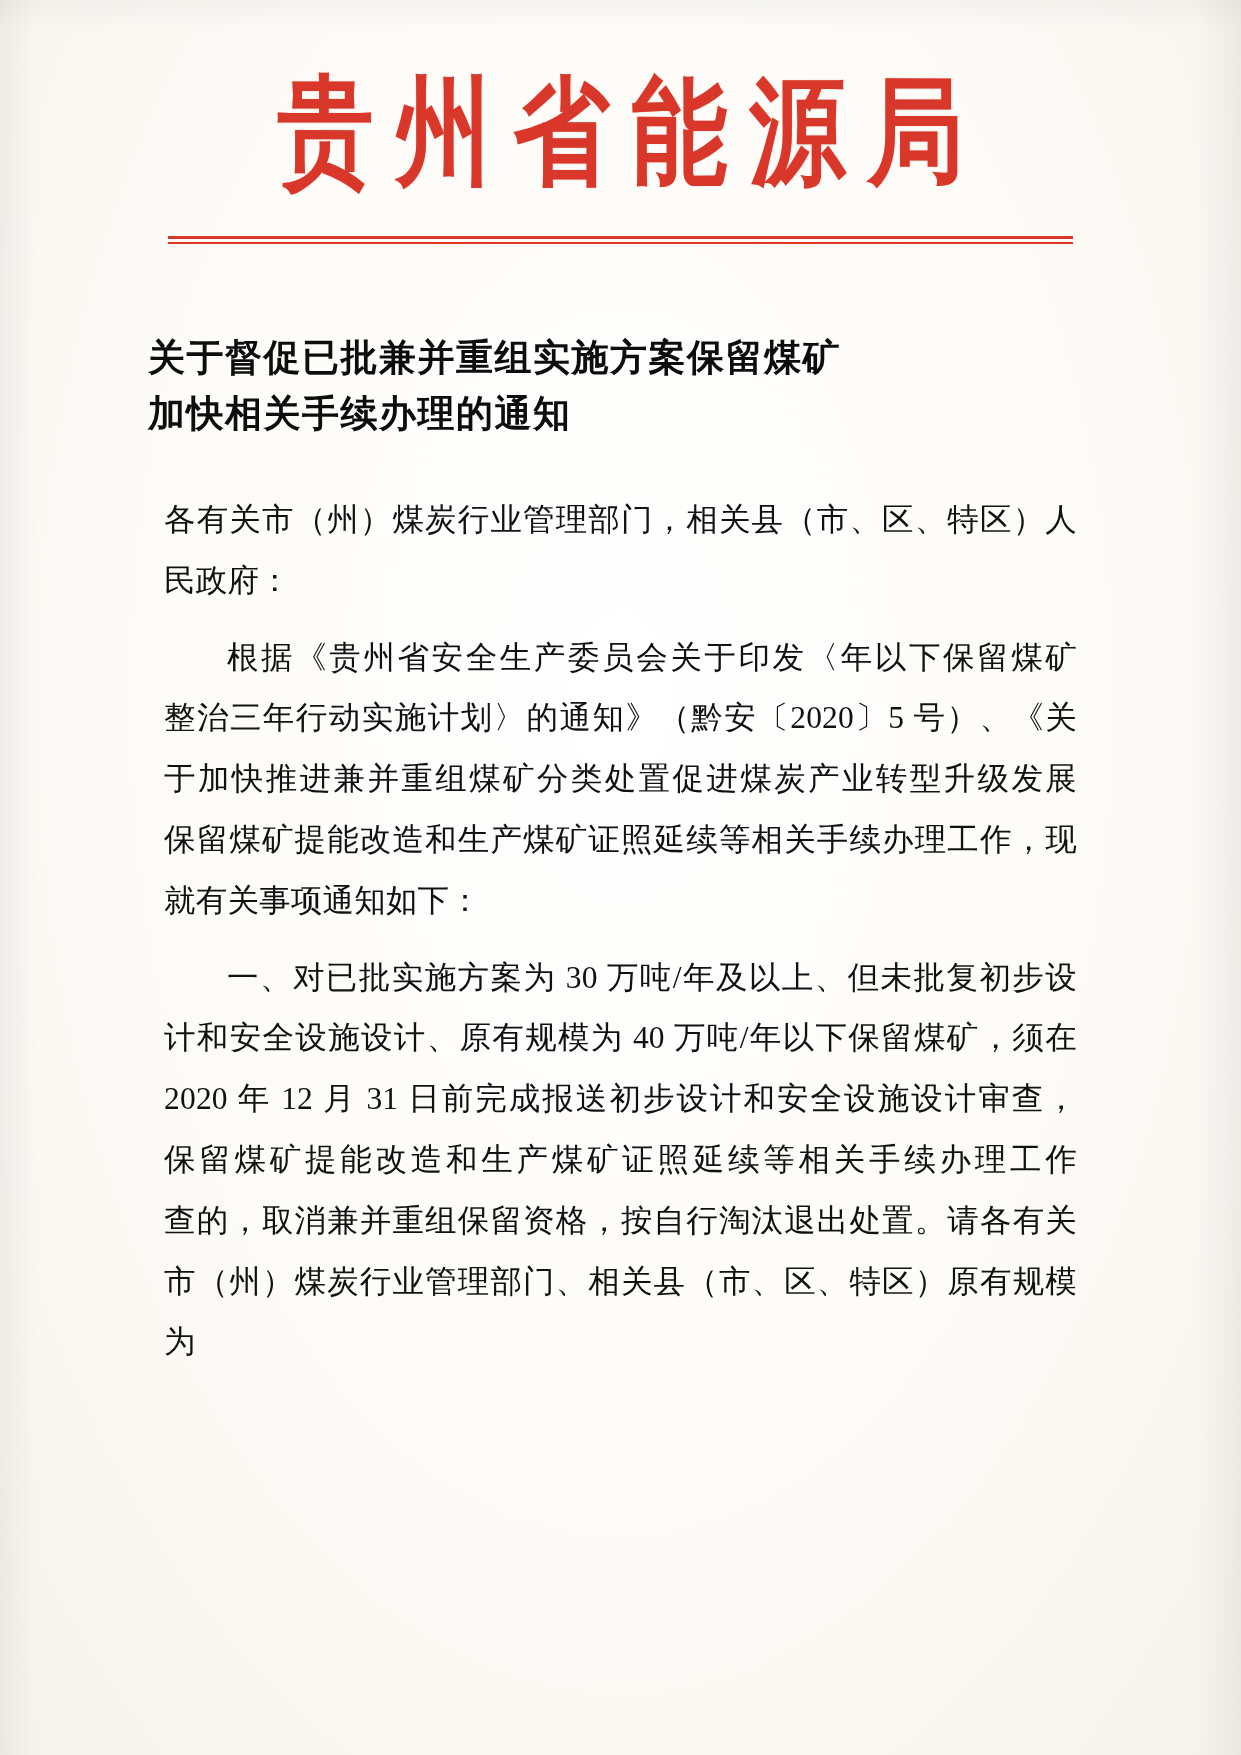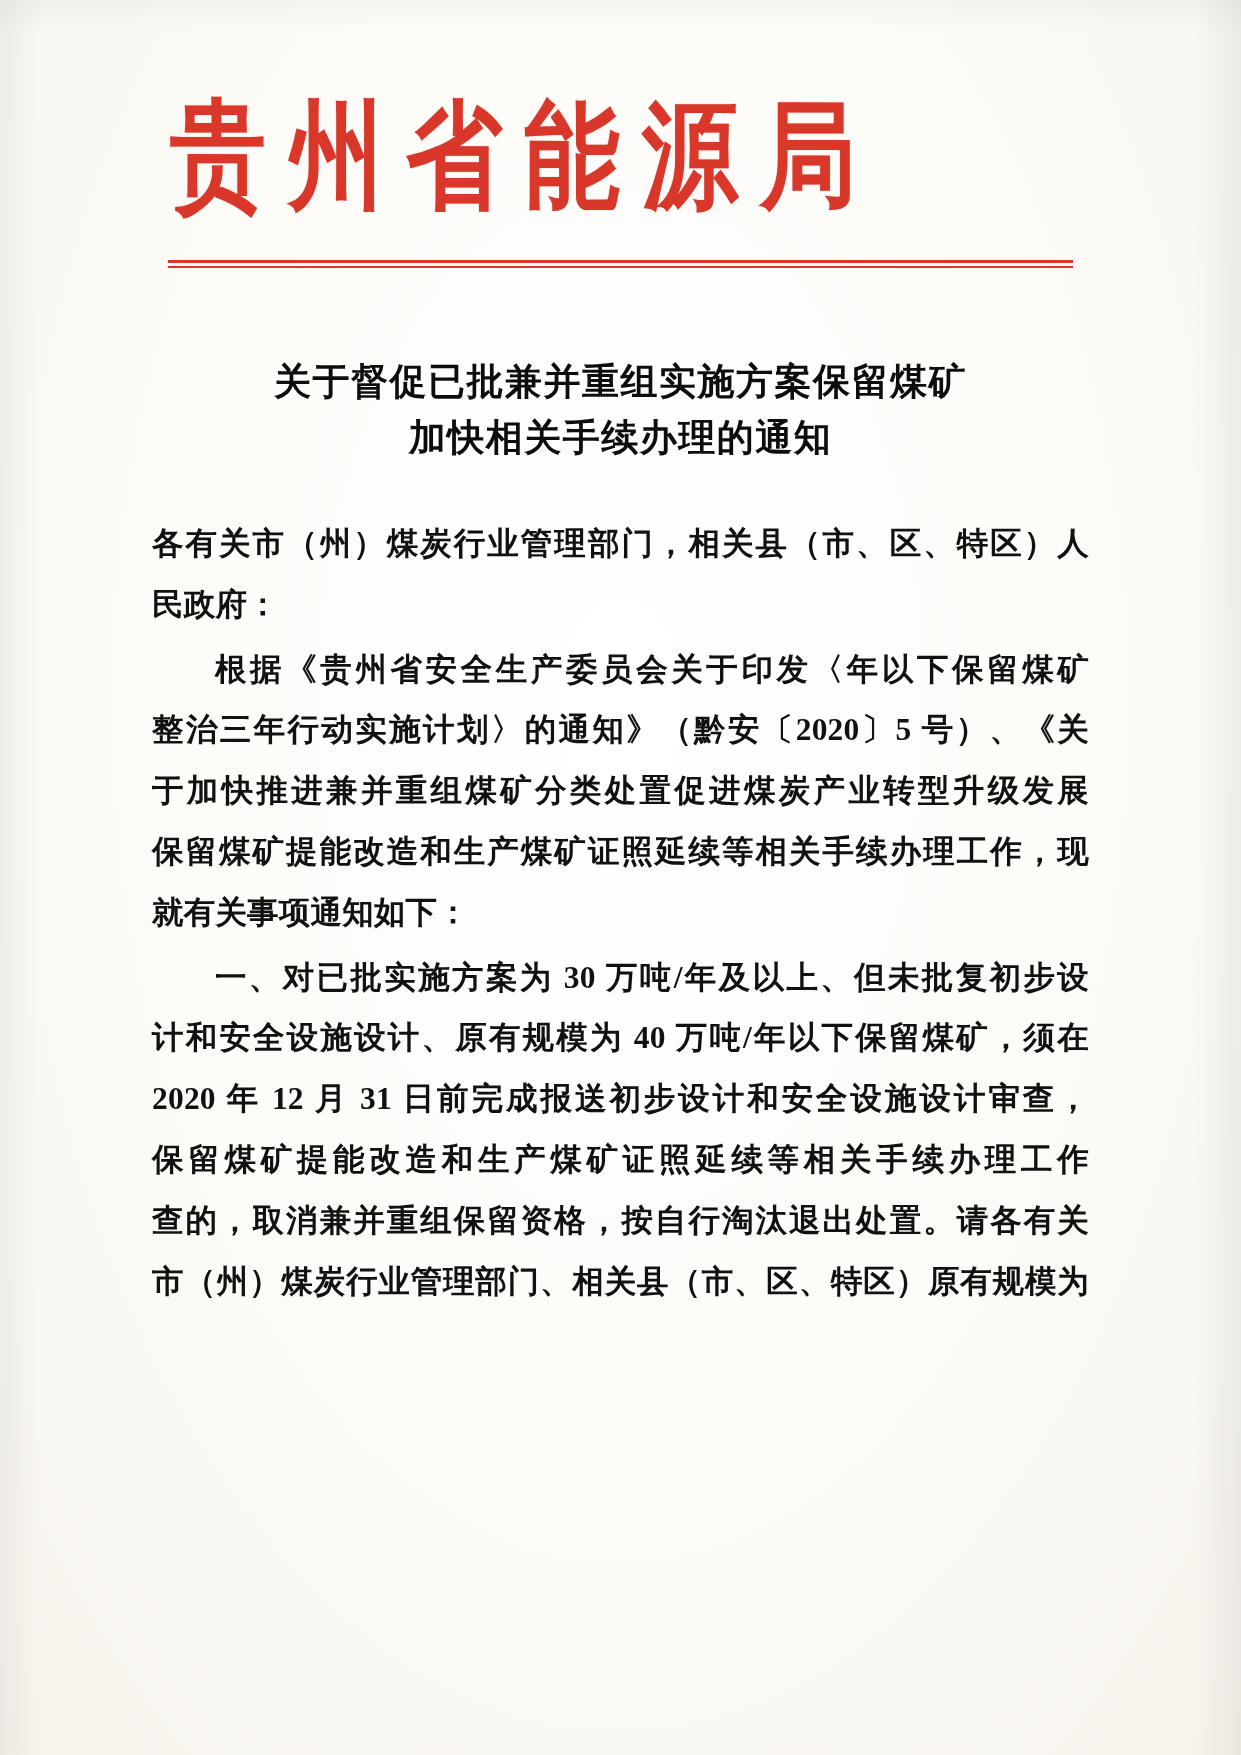--- a/index.html
+++ b/index.html
@@ -35,22 +35,22 @@
   }
   .doc {
     position: relative;
     width: 1241px;
     height: 1755px;
     box-sizing: border-box;
     padding: 0 148px;
   }
   
   .masthead {
-    padding-top: 94px;
-    text-align: left;
+    padding-top: 70px;
+    text-align: center;
   }
   .org-title {
     color: #d8372a;
     font-family: "Liberation Serif", "DejaVu Serif", serif;
     font-weight: bold;
     font-size: 96px;
     line-height: 1.08;
     letter-spacing: 22px;
     text-indent: 22px;
     white-space: nowrap;
@@ -68,45 +68,44 @@
     left: 20px;
     right: 20px;
     background: #d8372a;
   }
   .rule.top { top: 0; height: 3px; }
   .rule.bottom { top: 6px; height: 2px; }
 
   
   .doc-title {
     margin-top: 86px;
-    text-align: center;
+    text-align: left;
     font-weight: bold;
     font-size: 37px;
     line-height: 1.52;
     letter-spacing: 1.5px;
     color: #0d0d0d;
   }
   .doc-title .line {
     display: block;
     white-space: nowrap;
   }
 
   
   .body-text {
     margin-top: 48px;
     font-size: 31.5px;
     line-height: 1.93;
     letter-spacing: 0.2px;
     color: #111;
   }
   .para {
-    margin: 4px;
+    margin: 16px;
     text-align: justify;
     text-justify: inter-ideograph;
-    font-weight: bold;
   }
   .para .ln {
     display: block;
     white-space: nowrap;
   }
   .para .ln.just {
     display: block;
     text-align: justify;
     text-align-last: justify;
     white-space: normal;

